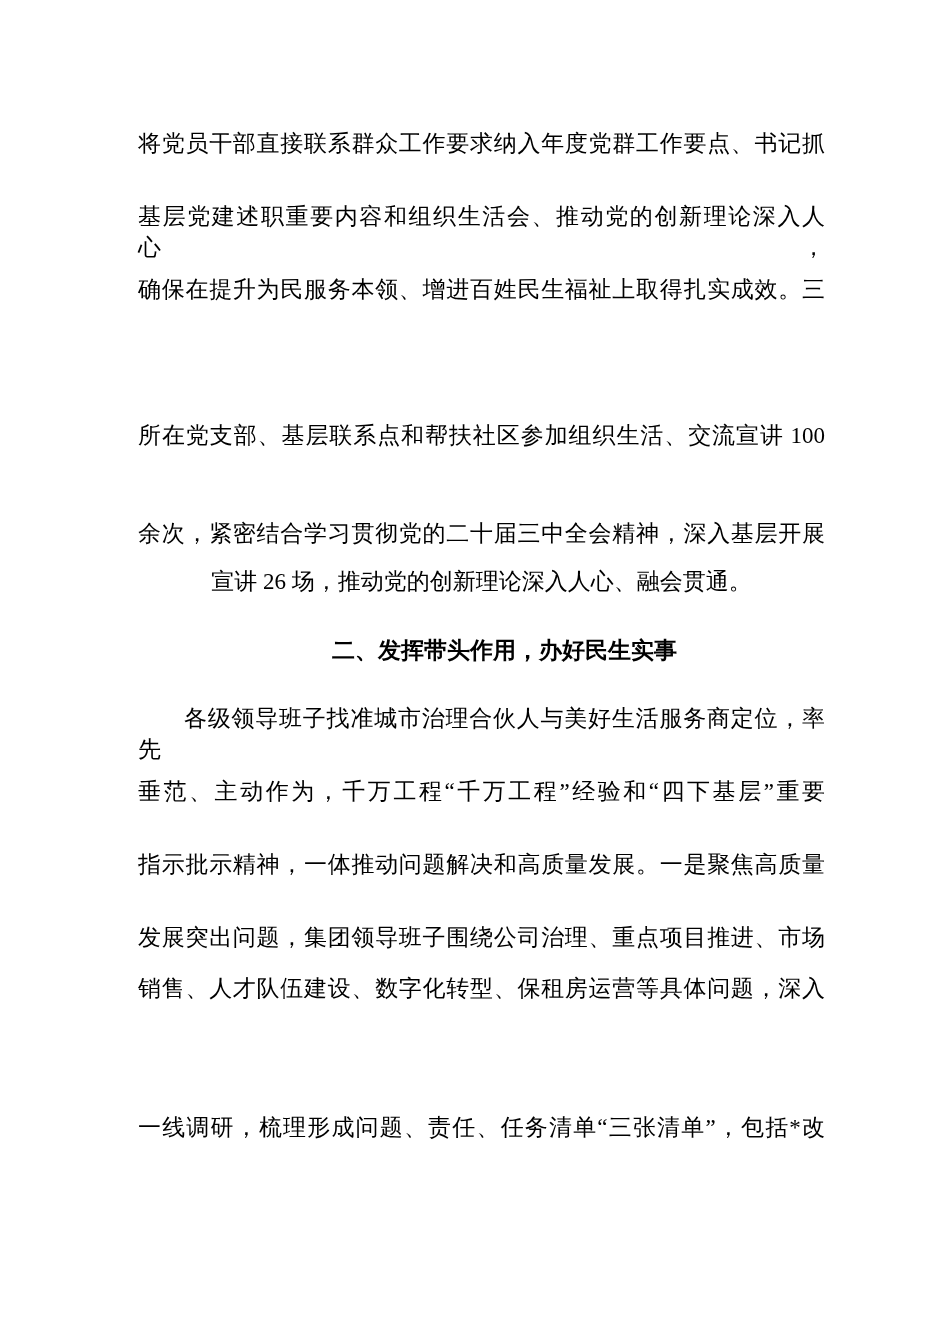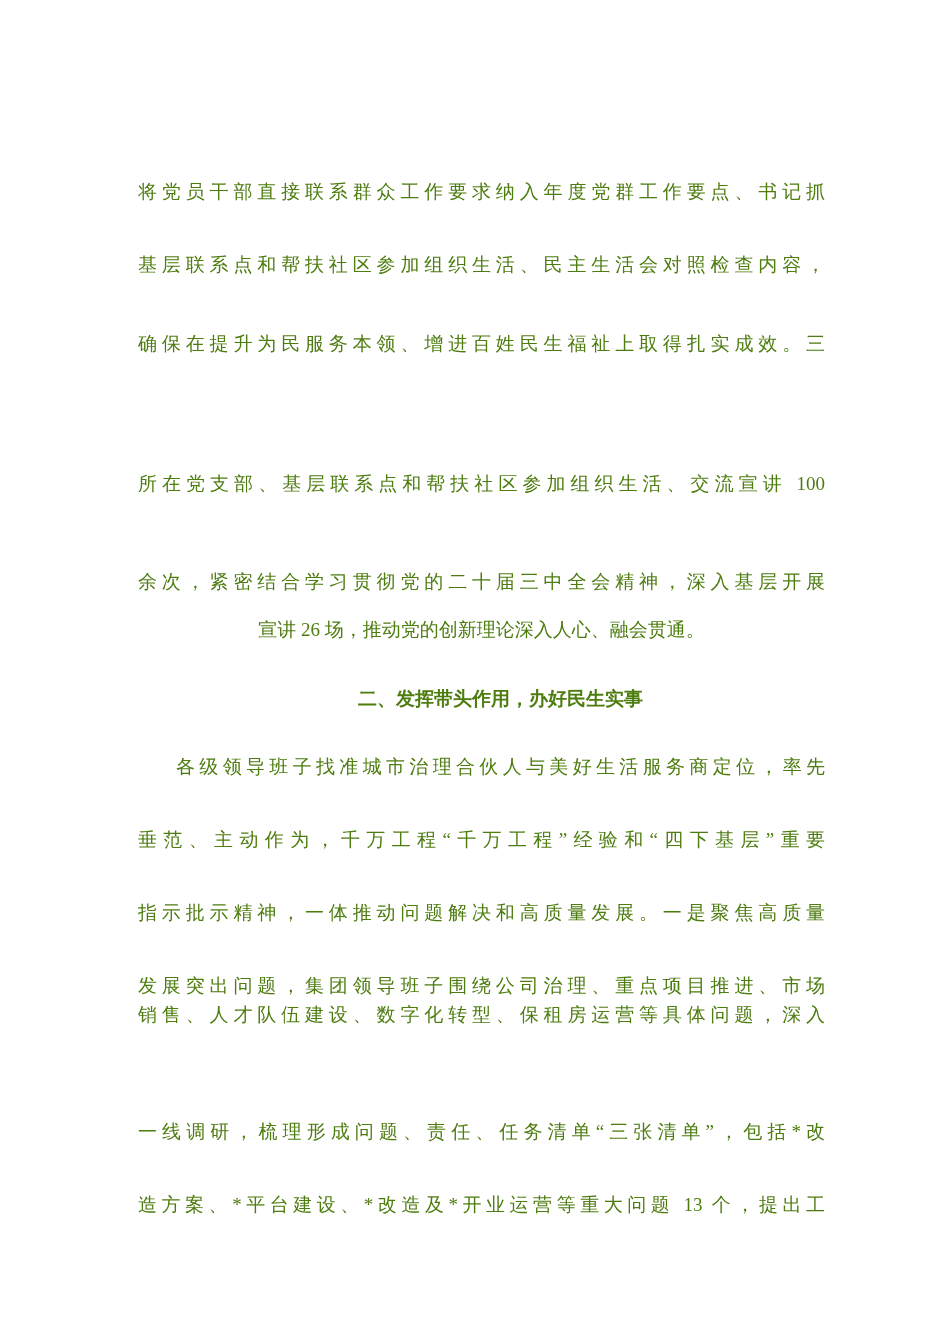--- a/index.html
+++ b/index.html
@@ -15,24 +15,23 @@
     overflow: hidden;
     font-family: "Liberation Serif", "DejaVu Serif", serif;
     color: #000000;
   }
   .line {
     position: absolute;
     left: 138px;
     width: 687px;
     height: 31px;
     line-height: 31px;
-    font-size: 19px;
-    color: #4d7c0f;
+    font-size: 23px;
+    color: #000000;
     white-space: nowrap;
-    margin-top: 48px;
   }
   
   .line.fill {
     white-space: normal;
     text-align: justify;
     text-align-last: justify;
     word-break: break-all;
   }
   
   .line.end {
@@ -47,26 +46,25 @@
     font-weight: bold;
     text-indent: 2em;
     text-align: center;
   }
 </style>
 </head>
 <body>
 
 <div class="page">
   <div class="line fill" style="top:128px">将党员干部直接联系群众工作要求纳入年度党群工作要点、书记抓</div>
-  <div class="line fill" style="top:201px">基层联系点和帮扶社区参加组织生活、民主生活会对照检查内容，</div>
-  <div class="line fill" style="top:280px">确保在提升为民服务本领、增进百姓民生福祉上取得扎实成效。三</div>
+  <div class="line fill" style="top:201px">基层党建述职重要内容和组织生活会、推动党的创新理论深入人心，</div>
+  <div class="line fill" style="top:274px">确保在提升为民服务本领、增进百姓民生福祉上取得扎实成效。三</div>
   <div class="line fill" style="top:420px">所在党支部、基层联系点和帮扶社区参加组织生活、交流宣讲 100</div>
   <div class="line fill" style="top:518px">余次，紧密结合学习贯彻党的二十届三中全会精神，深入基层开展</div>
   <div class="line end" style="top:566px">宣讲 26 场，推动党的创新理论深入人心、融会贯通。</div>
   <div class="line heading" style="top:635px">二、发挥带头作用，办好民生实事</div>
   <div class="line fill indent" style="top:703px">各级领导班子找准城市治理合伙人与美好生活服务商定位，率先</div>
   <div class="line fill" style="top:776px">垂范、主动作为，千万工程“千万工程”经验和“四下基层”重要</div>
   <div class="line fill" style="top:849px">指示批示精神，一体推动问题解决和高质量发展。一是聚焦高质量</div>
   <div class="line fill" style="top:922px">发展突出问题，集团领导班子围绕公司治理、重点项目推进、市场</div>
-  <div class="line fill" style="top:951px">销售、人才队伍建设、数字化转型、保租房运营等具体问题，深入</div>
-  <div class="line fill" style="top:1068px">一线调研，梳理形成问题、责任、任务清单“三张清单”，包括*改</div>
-  <div class="line fill" style="top:1141px">造方案、*平台建设、*改造及*开业运营等重大问题 13 个，提出工</div>
+  <div class="line fill" style="top:973px">销售、人才队伍建设、数字化转型、保租房运营等具体问题，深入</div>
+  <div class="line fill" style="top:1112px">一线调研，梳理形成问题、责任、任务清单“三张清单”，包括*改</div>
 </div>
 
 </body></html>

